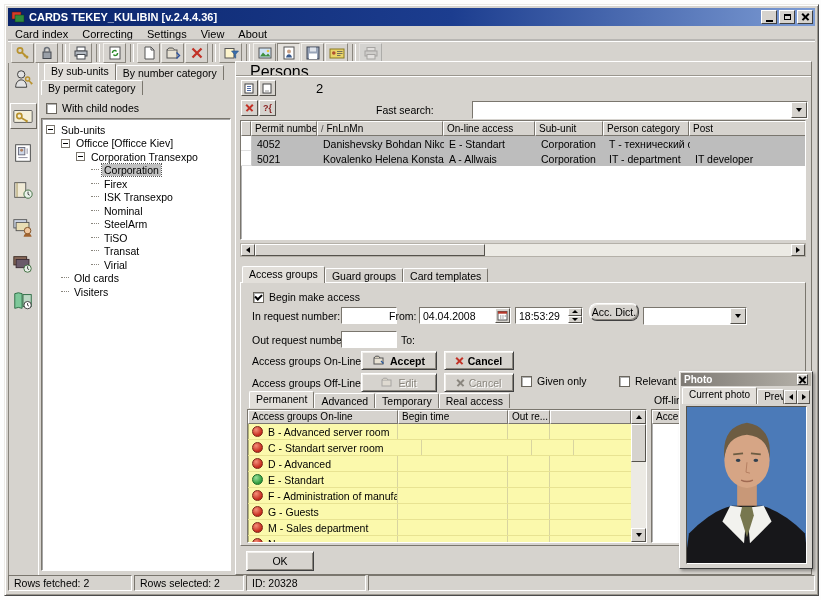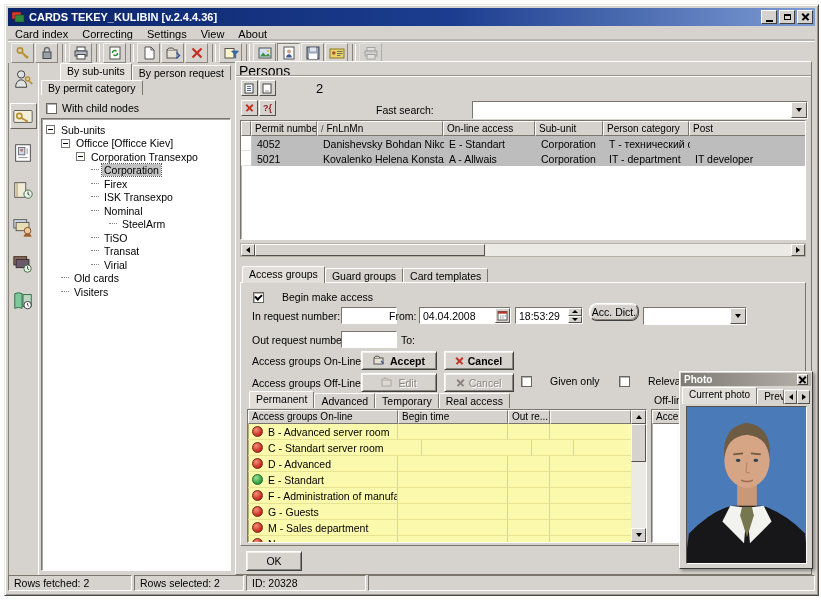--- a/index.html
+++ b/index.html
@@ -32,35 +32,35 @@
   .ico svg{width:16px;height:16px;display:block;}
   
   .sidebar{position:absolute;left:3px;top:58px;width:31px;height:512px;background:#d6d3ce;border-right:1px solid #fff;box-shadow:1px 0 0 #8a867e inset;display:flex;flex-direction:column;align-items:center;padding-top:3px;gap:11px;box-sizing:border-box;}
   .sb-btn{width:27px;height:26px;display:flex;align-items:center;justify-content:center;background:#d6d3ce;border:1px solid transparent;padding:0;box-sizing:border-box;}
   .sb-btn.raised{border-color:#fff #6a665e #6a665e #fff;}
   .sb-btn svg{width:22px;height:22px;display:block;}
   
   .left-panel{position:absolute;left:34px;top:56px;width:196px;height:514px;}
   .tab{height:14px;line-height:14px;padding:0 6px;font-size:10.5px;background:#d6d3ce;border:1px solid #7a766e;border-bottom:none;border-top-color:#fff;border-left-color:#fff;border-radius:2px 2px 0 0;white-space:nowrap;box-sizing:content-box;}
   .tab.active{background:#e2dfda;height:16px;position:relative;z-index:2;}
-  .lp-tabs1{position:absolute;left:21px;top:2px;display:flex;align-items:flex-end;}
+  .lp-tabs1{position:absolute;left:5px;top:2px;display:flex;align-items:flex-end;}
   .lp-tabs2{position:absolute;left:2px;top:19px;display:flex;align-items:flex-end;}
   .lp-check{position:absolute;left:7px;top:41px;display:flex;align-items:center;gap:5px;font-size:10.5px;}
   .cb{width:11px;height:11px;background:#fff;border:1px solid #6a665e;box-shadow:inset 1px 1px 0 rgba(0,0,0,.3);box-sizing:border-box;flex:0 0 auto;}
   .cb.checked::after{content:"";display:block;width:5px;height:3px;border-left:2px solid #000;border-bottom:2px solid #000;transform:rotate(-45deg);margin:1px 0 0 1px;}
   .tree{position:absolute;left:2px;top:57px;width:190px;height:453px;background:#fff;border:1px solid;border-color:#7a766e #fff #fff #7a766e;box-shadow:inset 1px 1px 0 rgba(0,0,0,.35);overflow:hidden;padding-top:4px;box-sizing:border-box;}
   .tree-item{display:flex;align-items:center;height:13.5px;font-size:10.5px;white-space:nowrap;}
   .expander{flex:0 0 9px;height:9px;background:#fff;border:1px solid #7a766e;margin-right:4px;position:relative;box-sizing:border-box;}
   .expander::after{content:"";position:absolute;left:1px;top:3px;width:5px;height:1px;background:#000;}
   .tick{flex:0 0 8px;height:1px;border-top:1px dotted #8a867e;margin-right:3px;}
   .tree-label{padding:0 2px;}
   .tree-item.selected .tree-label{background:#c0c0c0;outline:1px dotted #555;}
   
   .right-panel{position:absolute;left:230px;top:56px;width:577px;height:514px;background:#d6d3ce;border:1px solid;border-color:#fff #7a766e #7a766e #fff;box-sizing:border-box;}
-  .rp-caption{position:absolute;left:3px;top:1px;font-size:14px;}
+  .rp-caption{position:absolute;left:14px;top:1px;font-size:16px;}
   .rp-capline{position:absolute;left:0;top:13px;right:0;height:0;border-top:1px solid #9a968e;border-bottom:1px solid #fff;}
   .mini-btn{position:absolute;width:17px;height:16px;background:#d6d3ce;border:1px solid;border-color:#fff #55524c #55524c #fff;display:flex;align-items:center;justify-content:center;padding:0;box-sizing:border-box;}
   .mini-btn svg{width:11px;height:11px;display:block;}
   .qglyph{font-size:9px;font-weight:bold;color:#8a2020;}
   .p-count{position:absolute;left:80px;top:19px;font-size:13px;}
   .fs-label{position:absolute;left:140px;top:42px;font-size:10.5px;}
   .combo{background:#fff;border:1px solid;border-color:#7a766e #fff #fff #7a766e;box-shadow:inset 1px 1px 0 rgba(0,0,0,.35);display:flex;align-items:stretch;box-sizing:border-box;}
   .combo input{flex:1;border:none;outline:none;font-family:"Liberation Sans",sans-serif;font-size:10.5px;padding:0 3px;min-width:0;background:#fff;}
   .drop-btn{width:16px;background:#d6d3ce;border:1px solid;border-color:#fff #55524c #55524c #fff;display:flex;align-items:center;justify-content:center;padding:0;box-sizing:border-box;}
   .tri{width:0;height:0;border-style:solid;display:inline-block;}
@@ -91,38 +91,38 @@
   .cal-btn{width:15px;background:#d6d3ce;border:1px solid;border-color:#fff #55524c #55524c #fff;display:flex;align-items:center;justify-content:center;padding:0;box-sizing:border-box;}
   .cal-btn svg{width:11px;height:11px;display:block;}
   .spin{width:14px;display:flex;flex-direction:column;}
   .spin button{flex:1;background:#d6d3ce;border:1px solid;border-color:#fff #55524c #55524c #fff;display:flex;align-items:center;justify-content:center;padding:0;box-sizing:border-box;}
   .spin .tri-up{border-width:0 3px 3.5px 3px;}
   .spin .tri-down{border-width:3.5px 3px 0 3px;}
   .push-btn{position:absolute;height:19px;background:#d6d3ce;border:1px solid;border-color:#fff #404040 #404040 #fff;box-shadow:inset 1px 1px 0 #f2f0ec,inset -1px -1px 0 #8a867e;font-family:"Liberation Sans",sans-serif;font-size:10.5px;display:flex;align-items:center;justify-content:center;gap:5px;padding:0;box-sizing:border-box;}
   .push-btn.bold{font-weight:bold;}
   .push-btn.disabled{color:#8a867e;text-shadow:1px 1px 0 #fff;}
   .push-btn svg{width:12px;height:12px;}
-  .chkrow{position:absolute;display:flex;align-items:center;gap:18px;font-size:10.5px;}
+  .chkrow{position:absolute;display:flex;align-items:center;gap:5px;font-size:10.5px;}
   .sub-tabs{position:absolute;left:8px;top:108px;display:flex;align-items:flex-end;}
   .glist{position:absolute;left:6px;top:126px;width:400px;height:134px;background:#fbf9ac;border:1px solid;border-color:#7a766e #fff #fff #7a766e;box-shadow:inset 1px 1px 0 rgba(0,0,0,.3);box-sizing:border-box;overflow:hidden;}
   .ghead{display:flex;height:14px;background:#d6d3ce;margin-right:15px;}
   .gh{background:#d6d3ce;border:1px solid;border-color:#fff #7a766e #7a766e #fff;font-size:10px;padding:0 3px;box-sizing:border-box;white-space:nowrap;overflow:hidden;flex:0 0 auto;}
   .grows{margin-right:15px;}
   .grow{display:flex;height:15px;border-bottom:1px solid #e8e392;}
   .gc{box-sizing:border-box;padding:0 2px;border-right:1px solid #d8d4a0;font-size:10.5px;display:flex;align-items:center;gap:5px;white-space:nowrap;overflow:hidden;flex:0 0 auto;}
   .dot{width:9px;height:9px;border-radius:50%;flex:0 0 auto;margin-left:2px;}
   .dot.red{background:radial-gradient(circle at 35% 30%,#f4907a,#c5281c 70%);border:1px solid #7a2418;}
   .dot.green{background:radial-gradient(circle at 35% 30%,#9ae09a,#2d9a3c 70%);border:1px solid #1d6a28;}
   .vscroll{position:absolute;right:0;top:0;width:15px;height:100%;background:#eceae4;display:flex;flex-direction:column;}
   .vscroll .sc-btn{width:100%;height:14px;}
   .vscroll .sc-track{flex:1;position:relative;}
   .vscroll .sc-thumb{width:100%;height:38px;left:0;top:0;}
   .offlist{position:absolute;left:410px;top:126px;width:58px;height:134px;background:#fff;border:1px solid;border-color:#7a766e #fff #fff #7a766e;box-shadow:inset 1px 1px 0 rgba(0,0,0,.3);box-sizing:border-box;overflow:hidden;}
   .off-caption{position:absolute;left:413px;top:111px;font-size:10.5px;}
-  .ok-btn{position:absolute;left:10px;top:489px;width:56px;height:20px;}
+  .ok-btn{position:absolute;left:10px;top:489px;width:68px;height:20px;}
   
   .photo-panel{position:absolute;left:674px;top:366px;width:134px;height:198px;background:#d6d3ce;border:1px solid;border-color:#fff #3a3a3a #3a3a3a #fff;box-shadow:2px 2px 3px rgba(0,0,0,.35);box-sizing:border-box;z-index:6;}
   .pp-title{position:absolute;left:1px;top:1px;right:1px;height:13px;background:linear-gradient(90deg,#7e7a74,#b6b2aa);color:#fff;font-size:10px;font-weight:bold;padding:0 3px;display:flex;align-items:center;box-sizing:border-box;}
   .pp-close{margin-left:auto;width:11px;height:11px;background:#d6d3ce;border:1px solid;border-color:#fff #404040 #404040 #fff;display:flex;align-items:center;justify-content:center;padding:0;box-sizing:border-box;}
   .pp-tabs{position:absolute;left:2px;top:15px;right:2px;height:17px;display:flex;align-items:flex-end;overflow:hidden;}
   .pp-tabs .tab{font-size:10px;}
   .pp-tab-clipped{max-width:42px;overflow:hidden;}
   .pp-nav{margin-left:auto;display:flex;}
   .pp-nav .sc-btn{width:13px;height:14px;}
   .pp-photo{position:absolute;left:6px;top:34px;width:121px;height:158px;border:1px solid;border-color:#55524c #fff #fff #55524c;background:#4b7ab8;box-sizing:border-box;}
@@ -349,21 +349,21 @@
               <circle cx="17" cy="16.5" r="4" fill="#fff" stroke="#333"></circle>
               <path d="M17 14.3v2.4l1.5.9" stroke="#333" fill="none"></path>
             </svg>
           </span>
         </button>
       </div>
 
     <div class="left-panel">
       <div class="lp-tabs1" id="lp-tabs1">
           <span class="tab active">By sub-units</span>
-          <span class="tab">By person request</span>
+          <span class="tab">By number category</span>
         </div>
       <div class="lp-tabs2" id="lp-tabs2">
           <span class="tab">By permit category</span>
         </div>
       <div class="lp-check">
         <span class="cb" id="lp-cb"></span>
         <span>With child nodes</span>
       </div>
       <div class="tree" id="tree">
           <div class="tree-item" style="padding-left:4px">
@@ -387,21 +387,21 @@
             <span class="tree-label">Firex</span>
           </div>
           <div class="tree-item" style="padding-left:49px">
             <span class="tick"></span>
             <span class="tree-label">ISK Transexpo</span>
           </div>
           <div class="tree-item" style="padding-left:49px">
             <span class="tick"></span>
             <span class="tree-label">Nominal</span>
           </div>
-          <div class="tree-item" style="padding-left:67px">
+          <div class="tree-item" style="padding-left:49px">
             <span class="tick"></span>
             <span class="tree-label">SteelArm</span>
           </div>
           <div class="tree-item" style="padding-left:49px">
             <span class="tick"></span>
             <span class="tree-label">TiSO</span>
           </div>
           <div class="tree-item" style="padding-left:49px">
             <span class="tick"></span>
             <span class="tree-label">Transat</span>

